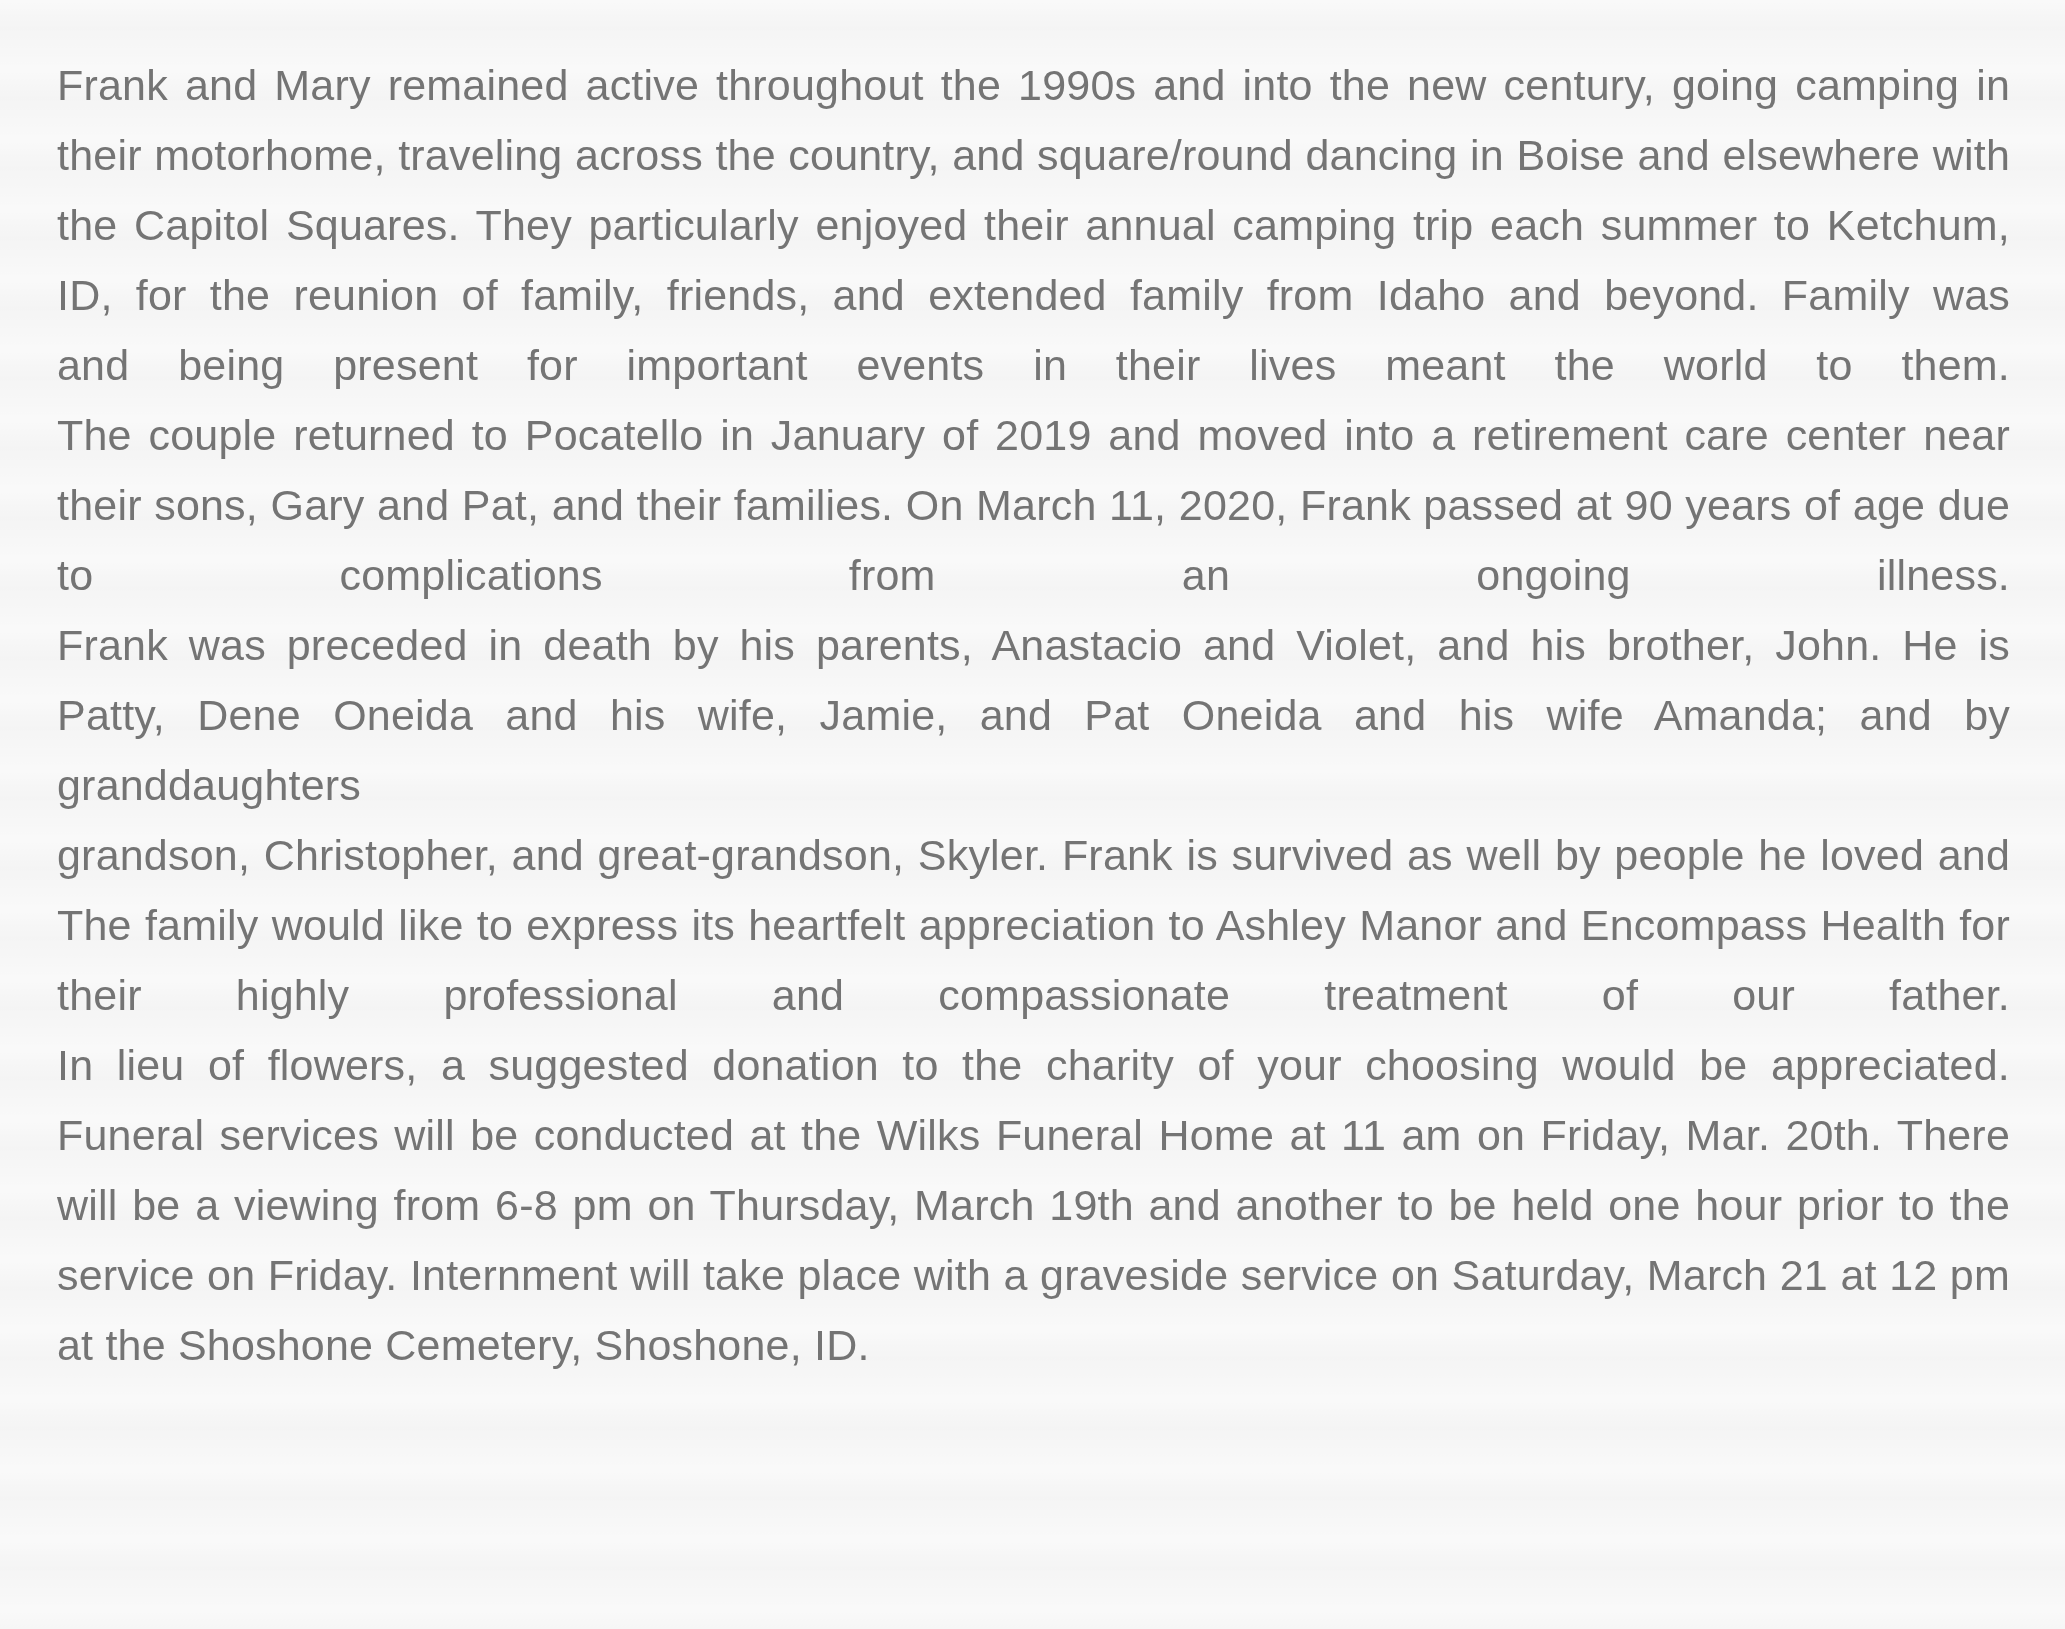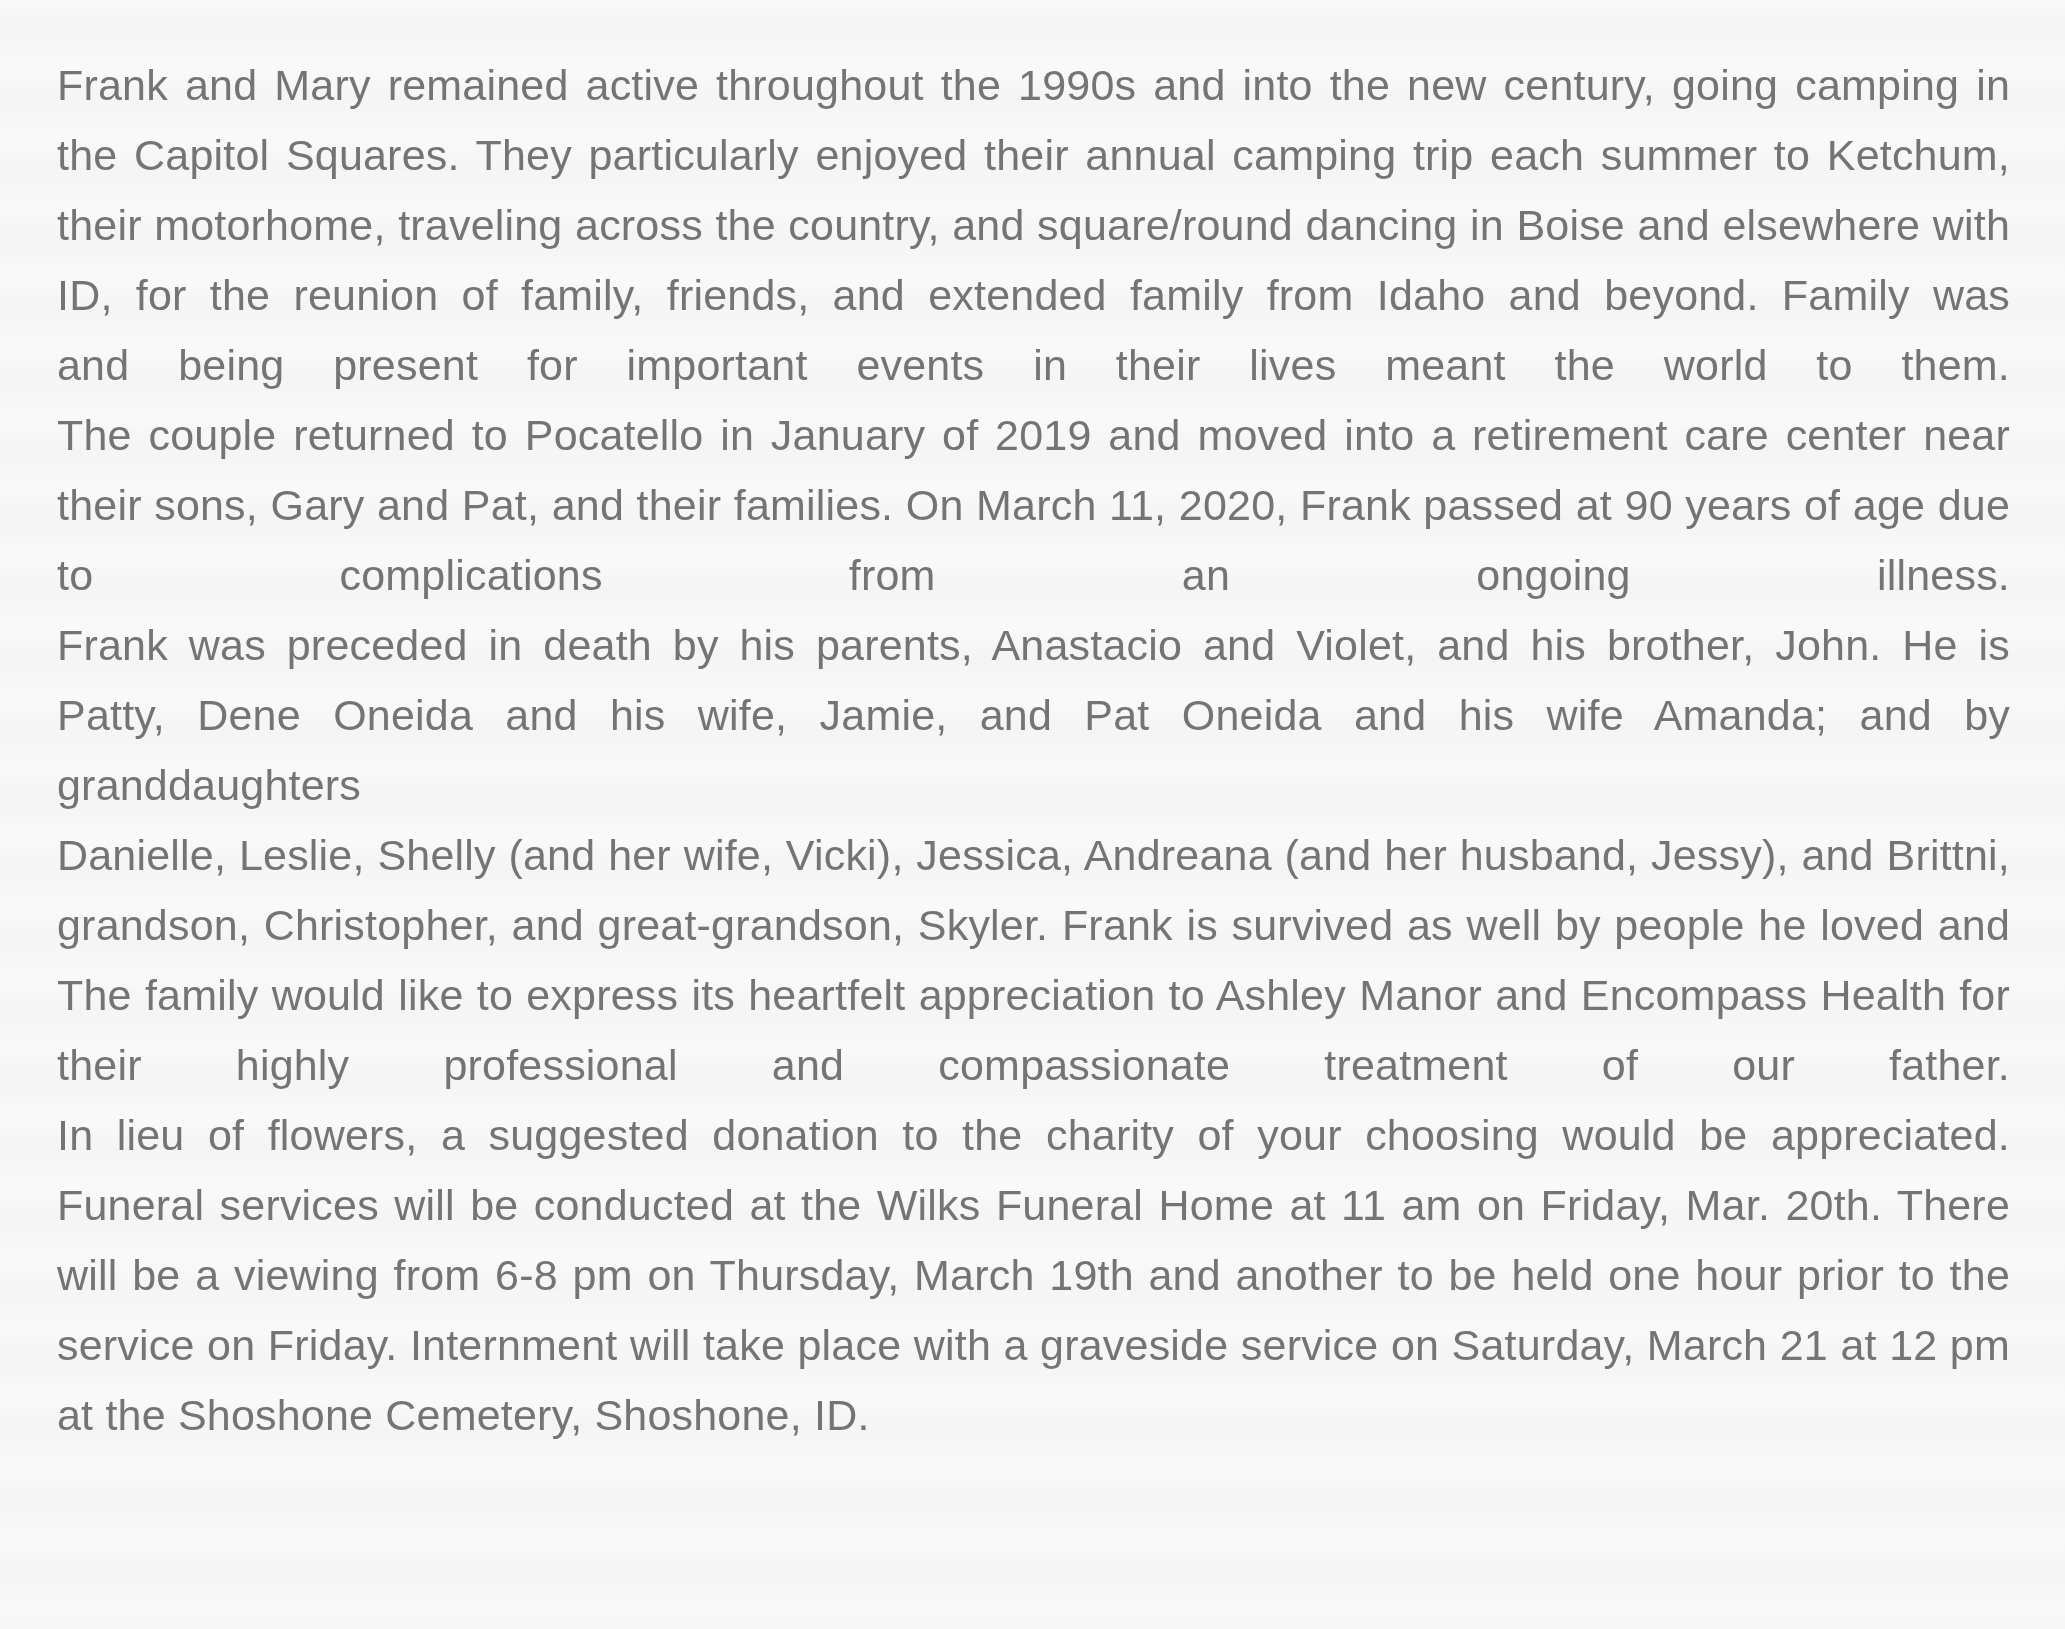--- a/index.html
+++ b/index.html
@@ -46,30 +46,29 @@
     text-align: left;
     text-align-last: left;
   }
 </style>
 </head>
 <body>
 
 <div class="page">
   <div class="textblock">
       <div class="line">Frank and Mary remained active throughout the 1990s and into the new century, going camping in</div>
+      <div class="line">their motorhome, traveling across the country, and square/round dancing in Boise and elsewhere with</div>
       <div class="line">the Capitol Squares. They particularly enjoyed their annual camping trip each summer to Ketchum,</div>
-      <div class="line">their motorhome, traveling across the country, and square/round dancing in Boise and elsewhere with</div>
       <div class="line">ID, for the reunion of family, friends, and extended family from Idaho and beyond. Family was</div>
       <div class="line">and being present for important events in their lives meant the world to them.</div>
       <div class="line">The couple returned to Pocatello in January of 2019 and moved into a retirement care center near</div>
       <div class="line">their sons, Gary and Pat, and their families. On March 11, 2020, Frank passed at 90 years of age due</div>
       <div class="line">to complications from an ongoing illness.</div>
       <div class="line">Frank was preceded in death by his parents, Anastacio and Violet, and his brother, John. He is</div>
       <div class="line">Patty, Dene Oneida and his wife, Jamie, and Pat Oneida and his wife Amanda; and by granddaughters</div>
-      <div class="line">Danielle, Leslie, Shelly (and her wife, Vicki), Jessica, Andreana (and her husband, Jessy), and Brittni,</div>
       <div class="line">grandson, Christopher, and great-grandson, Skyler. Frank is survived as well by people he loved and</div>
       <div class="line">The family would like to express its heartfelt appreciation to Ashley Manor and Encompass Health for</div>
       <div class="line">their highly professional and compassionate treatment of our father.</div>
       <div class="line">In lieu of flowers, a suggested donation to the charity of your choosing would be appreciated.</div>
       <div class="line">Funeral services will be conducted at the Wilks Funeral Home at 11 am on Friday, Mar. 20th. There</div>
       <div class="line">will be a viewing from 6-8 pm on Thursday, March 19th and another to be held one hour prior to the</div>
       <div class="line">service on Friday. Internment will take place with a graveside service on Saturday, March 21 at 12 pm</div>
       <div class="line">at the Shoshone Cemetery, Shoshone, ID.</div>
     </div>
 </div>

